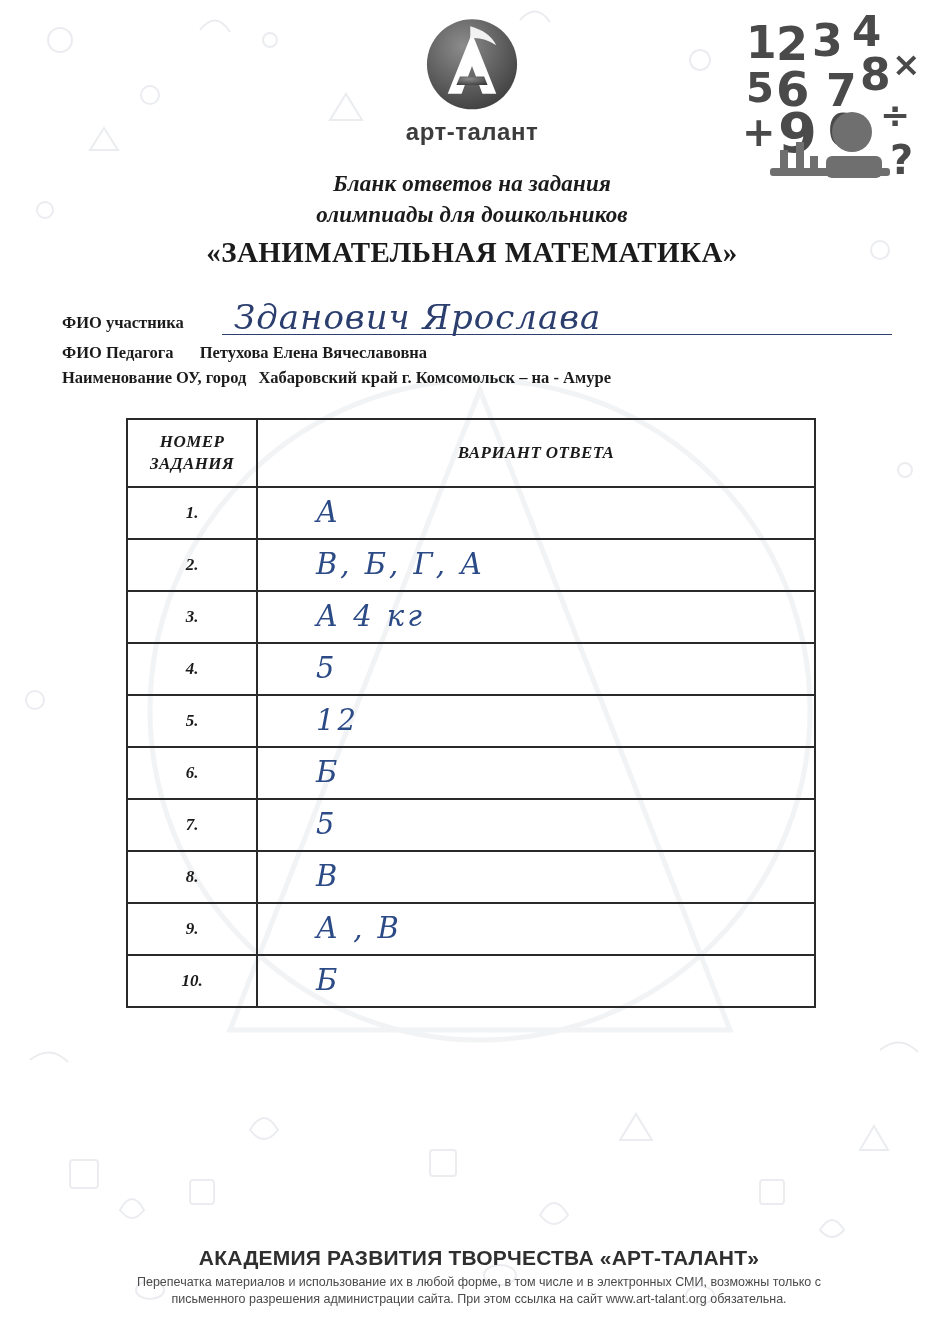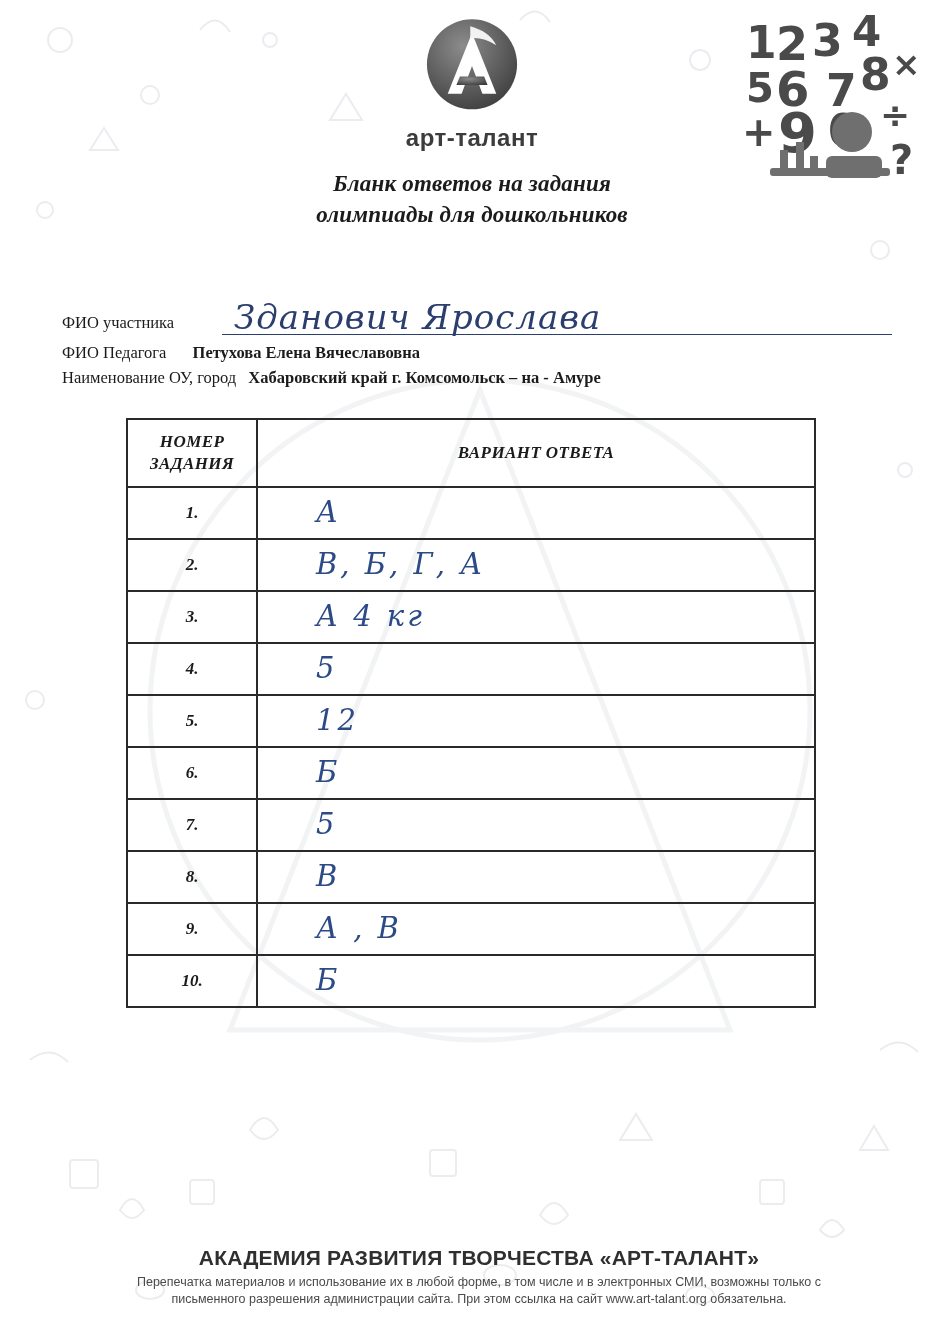--- a/index.html
+++ b/index.html
@@ -46,21 +46,21 @@
     height: 104px;
     margin: 0 auto;
     display: block;
   }
   .logo-text {
     font-family: "Liberation Sans", sans-serif;
     font-size: 24px;
     font-weight: bold;
     color: #3c3c3c;
     letter-spacing: 0.5px;
-    margin-top: 6px;
+    margin-top: 0;
   }
 
   .math-kid {
     position: absolute;
     right: 14px;
     top: 10px;
     width: 190px;
     height: 180px;
   }
 
@@ -95,21 +95,21 @@
     font-size: 16.5px;
     font-weight: bold;
   }
   .field-row {
     position: relative;
     height: 23px;
     white-space: nowrap;
   }
   .field-label {
     display: inline-block;
-    font-weight: normal;
+    font-weight: bold;
   }
   .field-value {
     display: inline-block;
     font-weight: bold;
     padding-left: 8px;
   }
   .handwritten {
     font-family: "DejaVu Serif", serif;
     font-style: italic;
     font-weight: normal;
@@ -286,20 +286,21 @@
     <rect x="30" y="158" width="120" height="8" rx="3"></rect>
     <rect x="40" y="140" width="8" height="20"></rect>
     <rect x="56" y="132" width="8" height="28"></rect>
     <rect x="70" y="146" width="8" height="14"></rect>
   </g>
 </svg>
 
 <div class="title-block">
   <div class="title-line1">Бланк ответов на задания</div>
   <div class="title-line2">олимпиады для дошкольников</div>
+  <div class="title-main">«ЗАНИМАТЕЛЬНАЯ МАТЕМАТИКА»</div>
 </div>
 
 <div class="fields">
   <div class="field-row">
     <span class="field-label">ФИО участника</span>
     <span class="handwritten">Зданович  Ярослава</span>
     <span class="name-underline"></span>
   </div>
   <div class="field-row" style="margin-top:7px;">
     <span class="field-label">ФИО Педагога</span>

